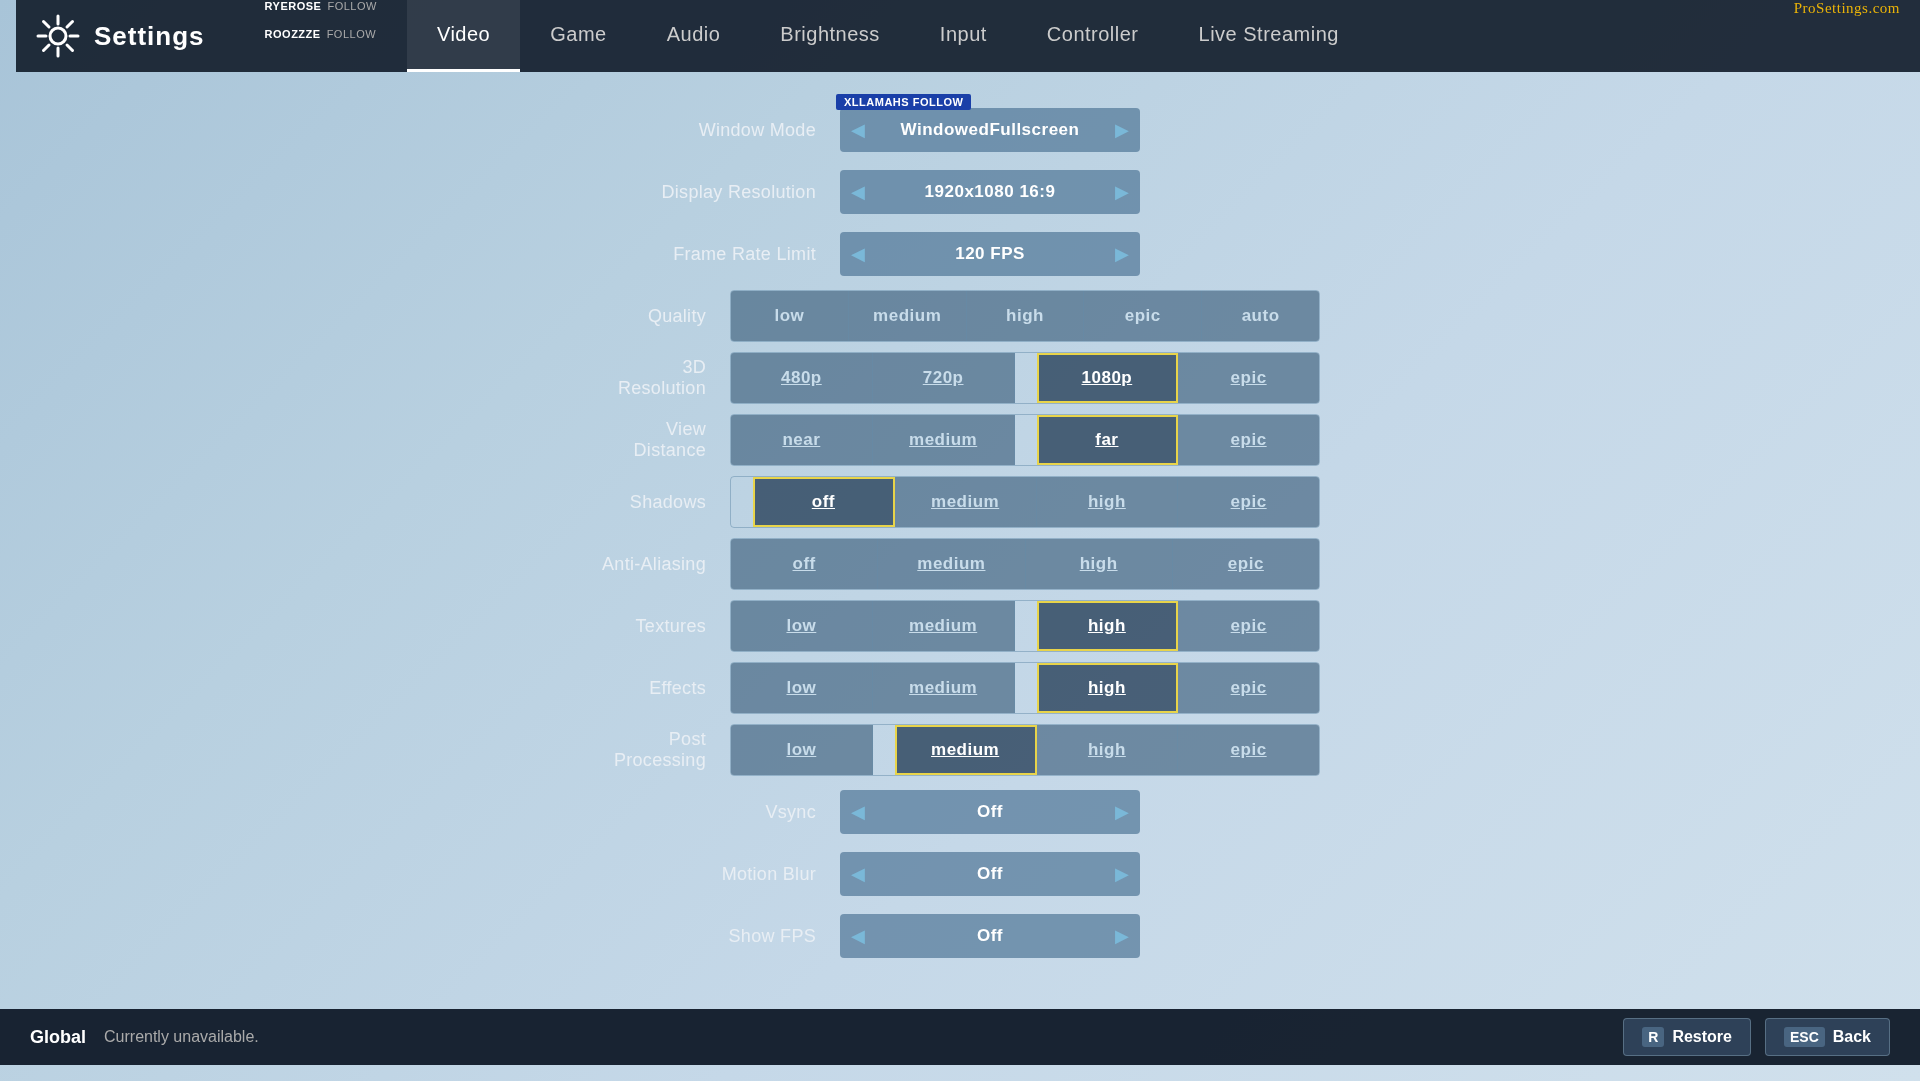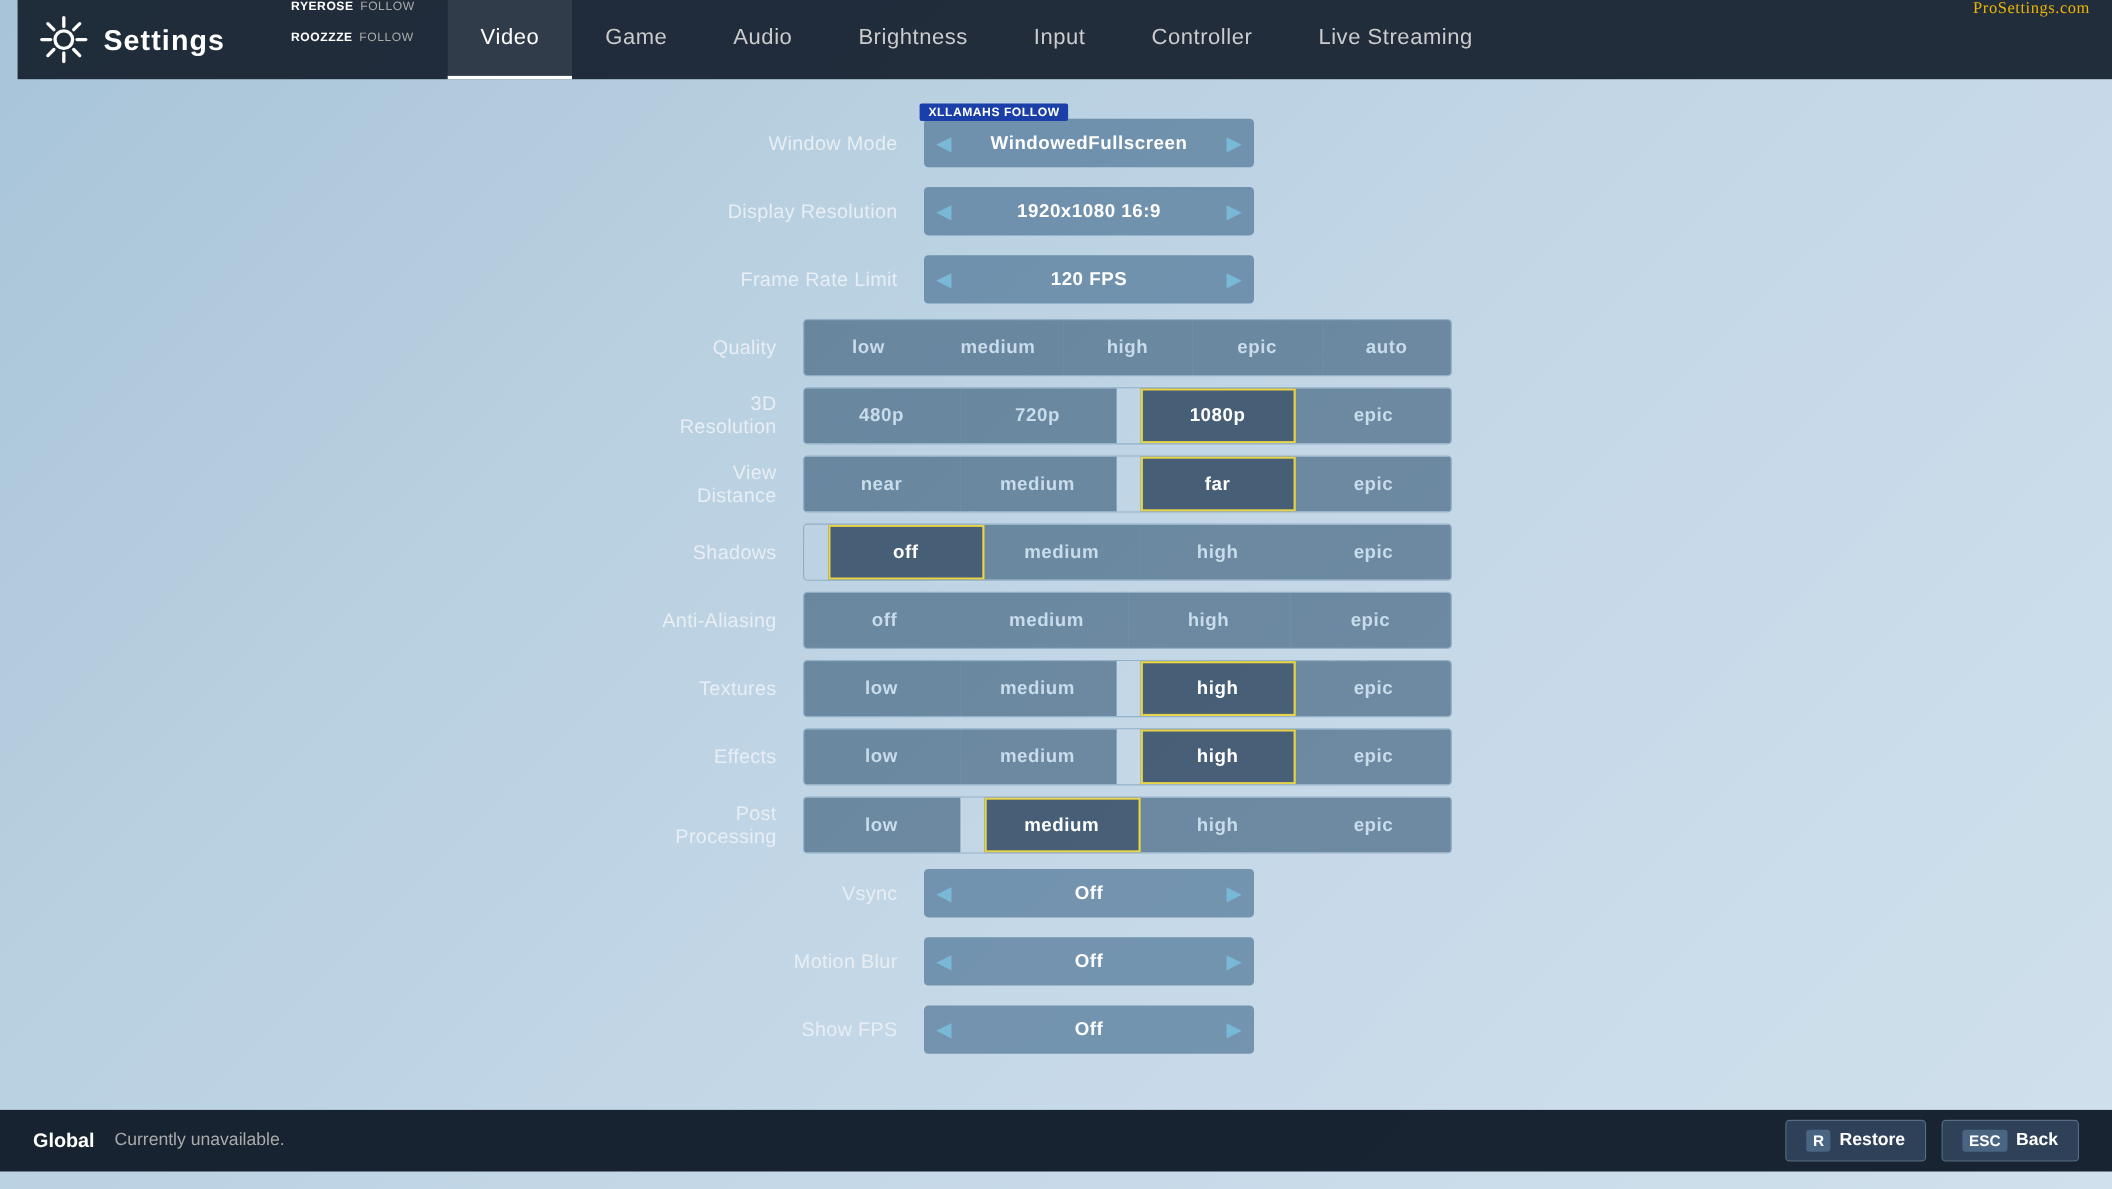--- a/index.html
+++ b/index.html
@@ -221,20 +221,21 @@
       height: 50px;
       background: rgba(50, 85, 115, 0.6);
       border: none;
       border-right: 1px solid rgba(100,140,170,0.4);
       color: #c8dcea;
       font-size: 17px;
       font-weight: 600;
       cursor: pointer;
       letter-spacing: 0.5px;
       text-transform: lowercase;
+      text-decoration: underline;
     }
 
     .opt-btn:last-child {
       border-right: none;
     }
 
     .opt-btn.selected {
       background: rgba(40, 65, 90, 0.8);
       outline: 2px solid #e8d44a;
       outline-offset: -2px;

